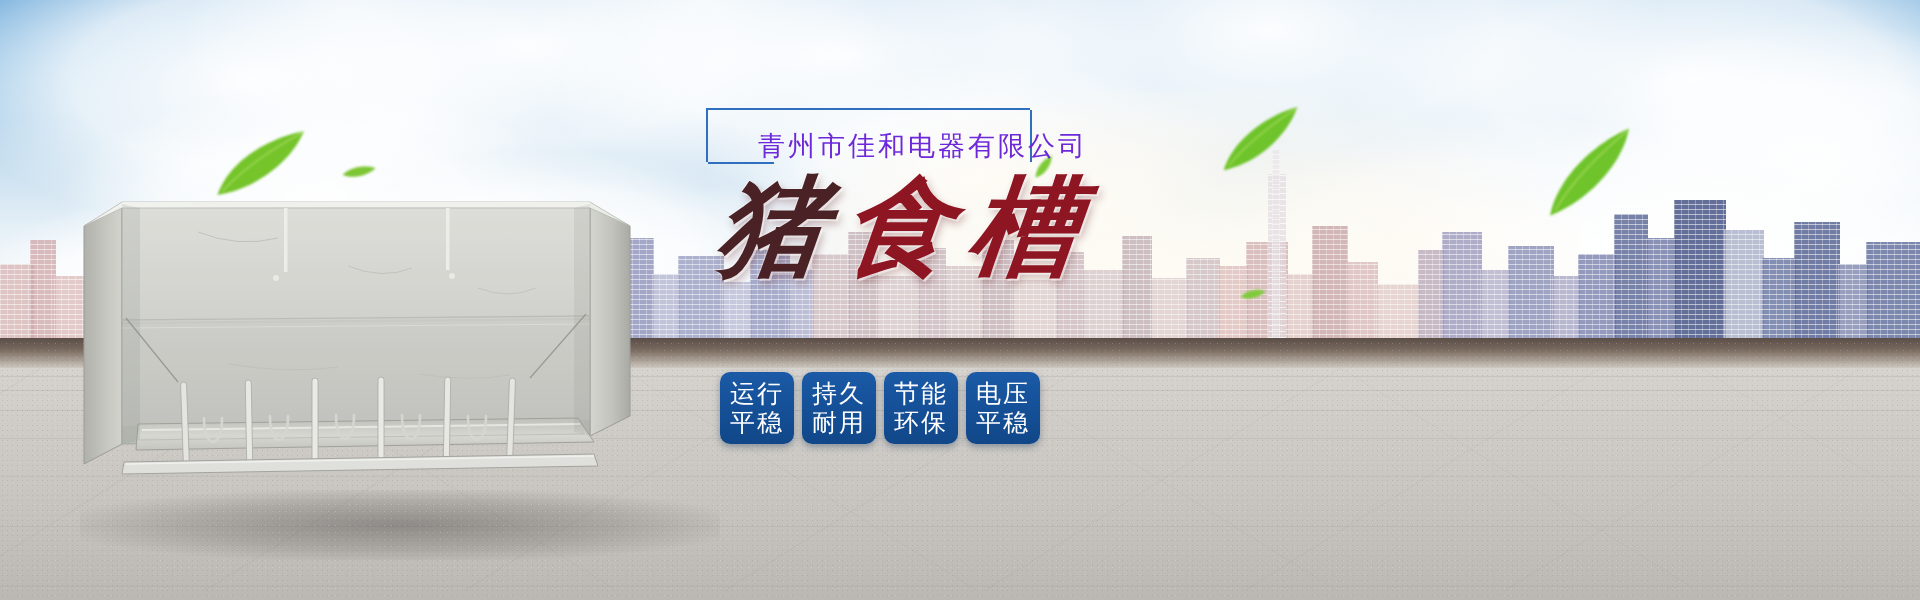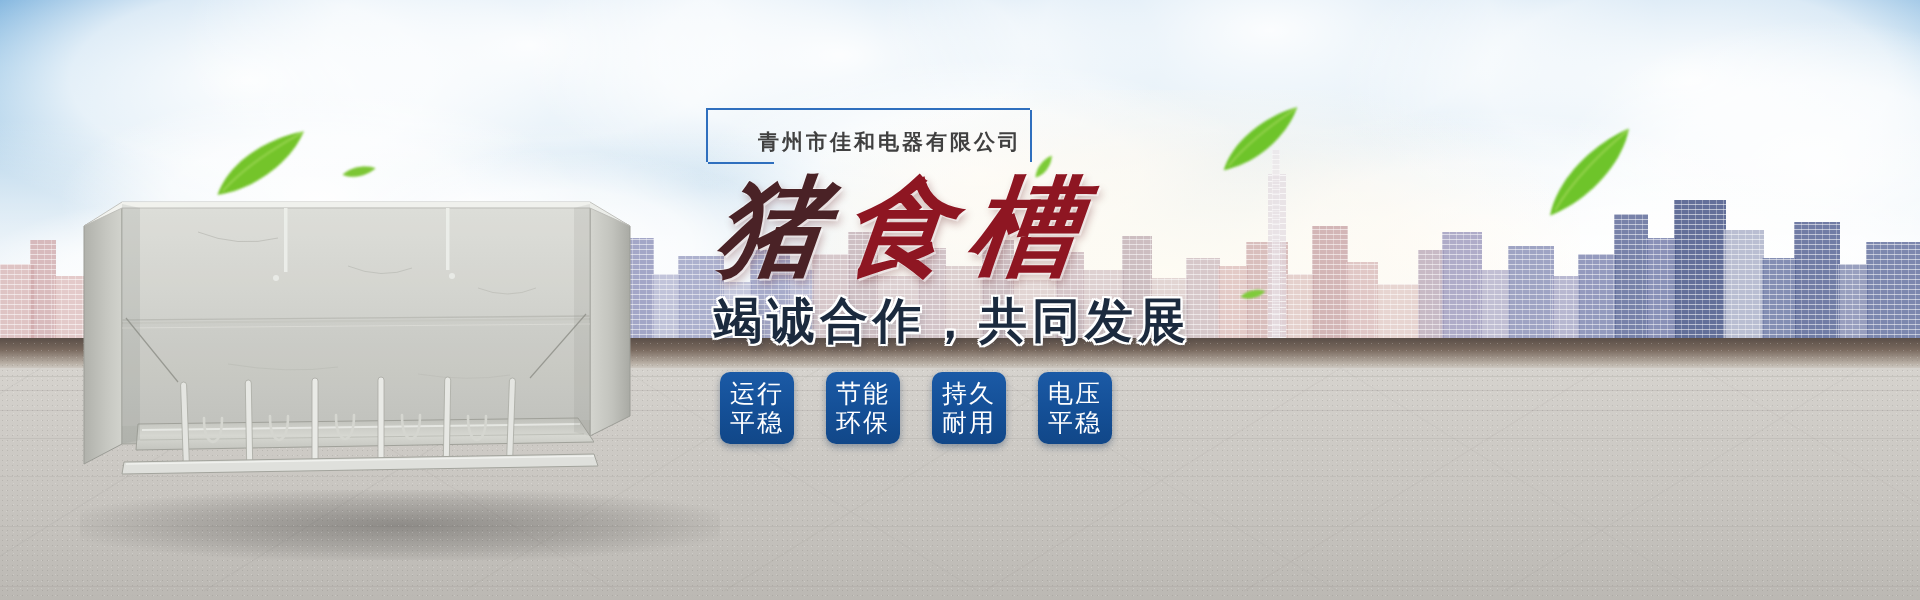--- a/index.html
+++ b/index.html
@@ -102,23 +102,22 @@
     border-right:none;border-bottom:none;
   }
   .corner-frame::before{ 
     content:"";position:absolute;right:-2px;top:0;width:2px;height:52px;background:#2f6fbe;
   }
   .corner-frame::after{ 
     content:"";position:absolute;left:0;bottom:-2px;width:66px;height:2px;background:#2f6fbe;
   }
   .company{
     position:absolute;left:58px;top:28px;
-    font-size:21px;letter-spacing:3px;color:#404040;white-space:nowrap;
+    font-size:27px;letter-spacing:3px;color:#6d28d9;white-space:nowrap;
     font-family:"DejaVu Sans","Liberation Sans",sans-serif;
-    font-weight:bold;
   }
 
   .calli{
     position:absolute;left:18px;top:72px;
     font-size:108px;line-height:1;letter-spacing:18px;white-space:nowrap;
     font-family:"DejaVu Serif","Liberation Serif",serif;
     font-weight:700;font-style:italic;
     color:#8e1622;
     text-shadow:
       2px 2px 0 rgba(255,255,255,.55),
@@ -135,21 +134,21 @@
     color:#1b2a3e;
     text-shadow:
       -2px -2px 0 #fff, 2px -2px 0 #fff, -2px 2px 0 #fff, 2px 2px 0 #fff,
       0 -2px 0 #fff, 0 2px 0 #fff, -2px 0 0 #fff, 2px 0 0 #fff,
       3px 5px 8px rgba(20,30,48,.28);
   }
 
   
   .badges{
     position:absolute;left:20px;top:272px;
-    display:flex;gap:32px;justify-content:space-between;
+    display:flex;gap:8px;justify-content:space-between;
   }
   .badge{
     width:74px;height:72px;
     background:linear-gradient(180deg,#1b5aa6 0%, #144f96 55%, #114788 100%);
     border-radius:10px;
     display:flex;flex-direction:column;align-items:center;justify-content:center;
     box-shadow:0 3px 7px rgba(10,40,80,.35);
   }
   .badge span{
     display:block;
@@ -401,34 +400,33 @@
   <div class="textblock">
 
     <div class="corner-frame"></div>
 
     <div class="company">青州市佳和电器有限公司</div>
 
     <div class="calli">
       <span class="c-dark">猪</span><span>食</span><span>槽</span>
     </div>
 
-    <div class="slogan">竭诚合作，共同发展</div>
 
     <div class="badges">
       <div class="badge">
         <span>运行</span>
         <span>平稳</span>
       </div>
       <div class="badge">
+        <span>持久</span>
+        <span>耐用</span>
+      </div>
+      <div class="badge">
         <span>节能</span>
         <span>环保</span>
-      </div>
-      <div class="badge">
-        <span>持久</span>
-        <span>耐用</span>
       </div>
       <div class="badge">
         <span>电压</span>
         <span>平稳</span>
       </div>
     </div>
 
   </div>
 </div>
 

